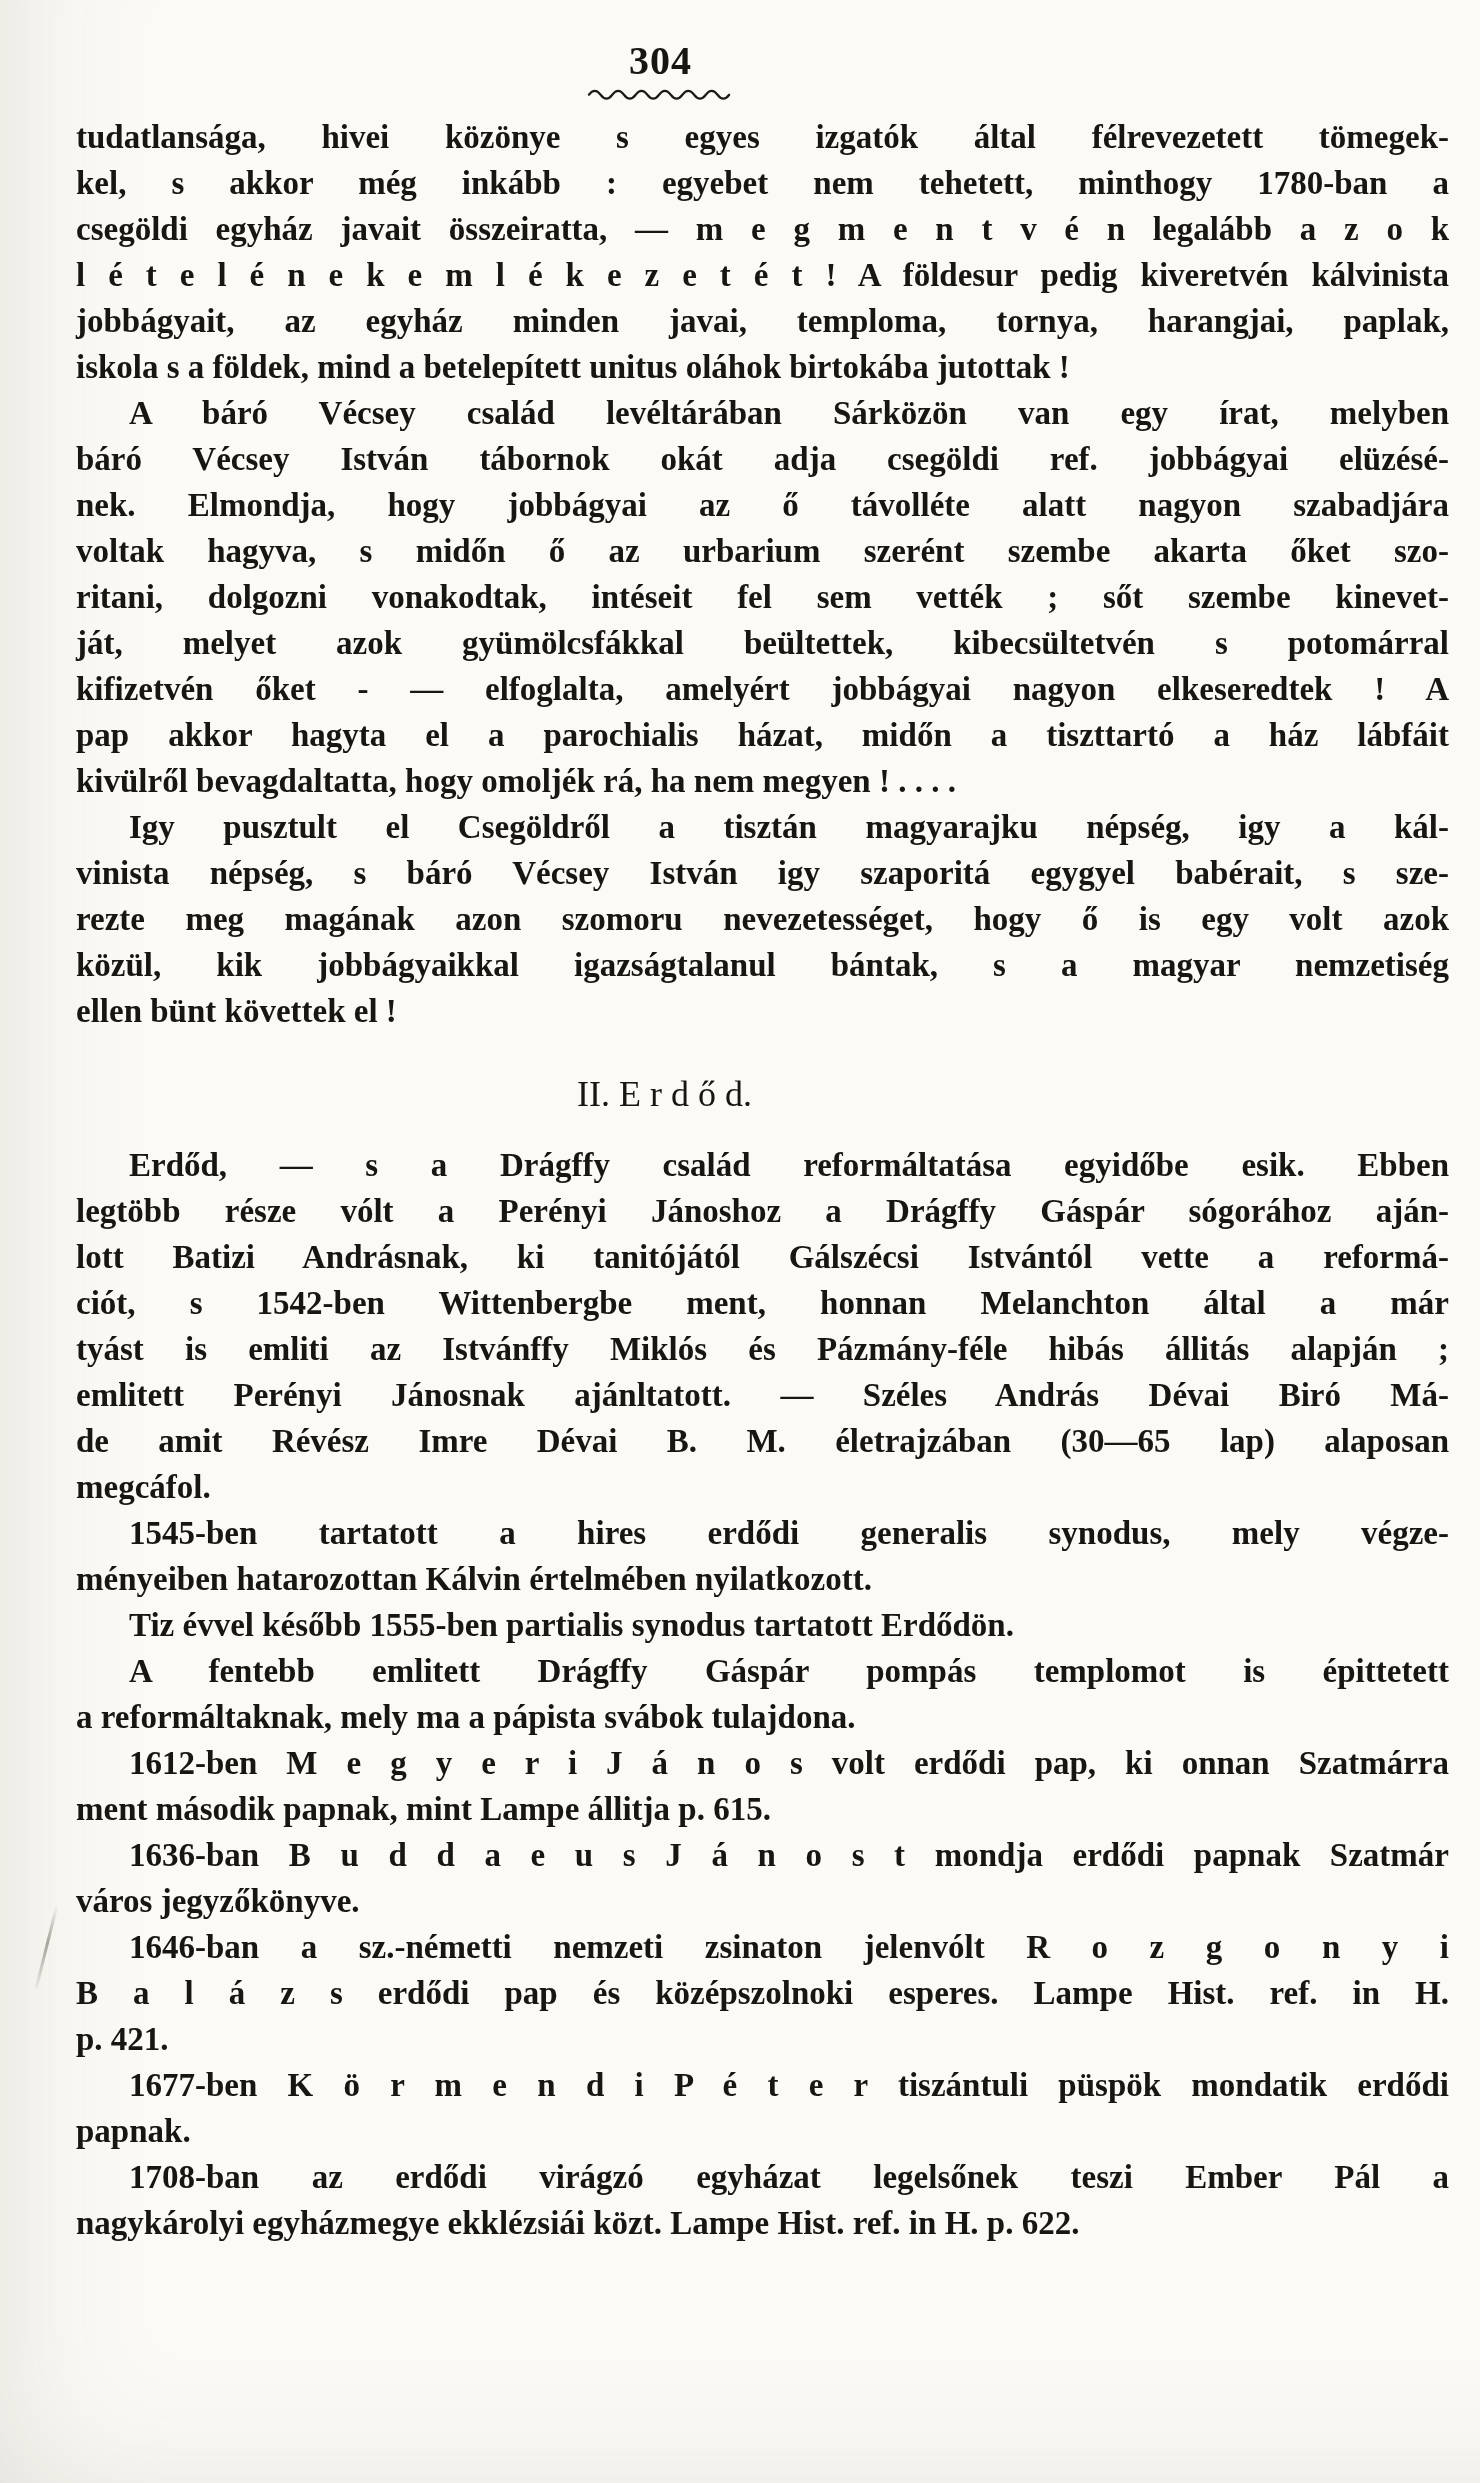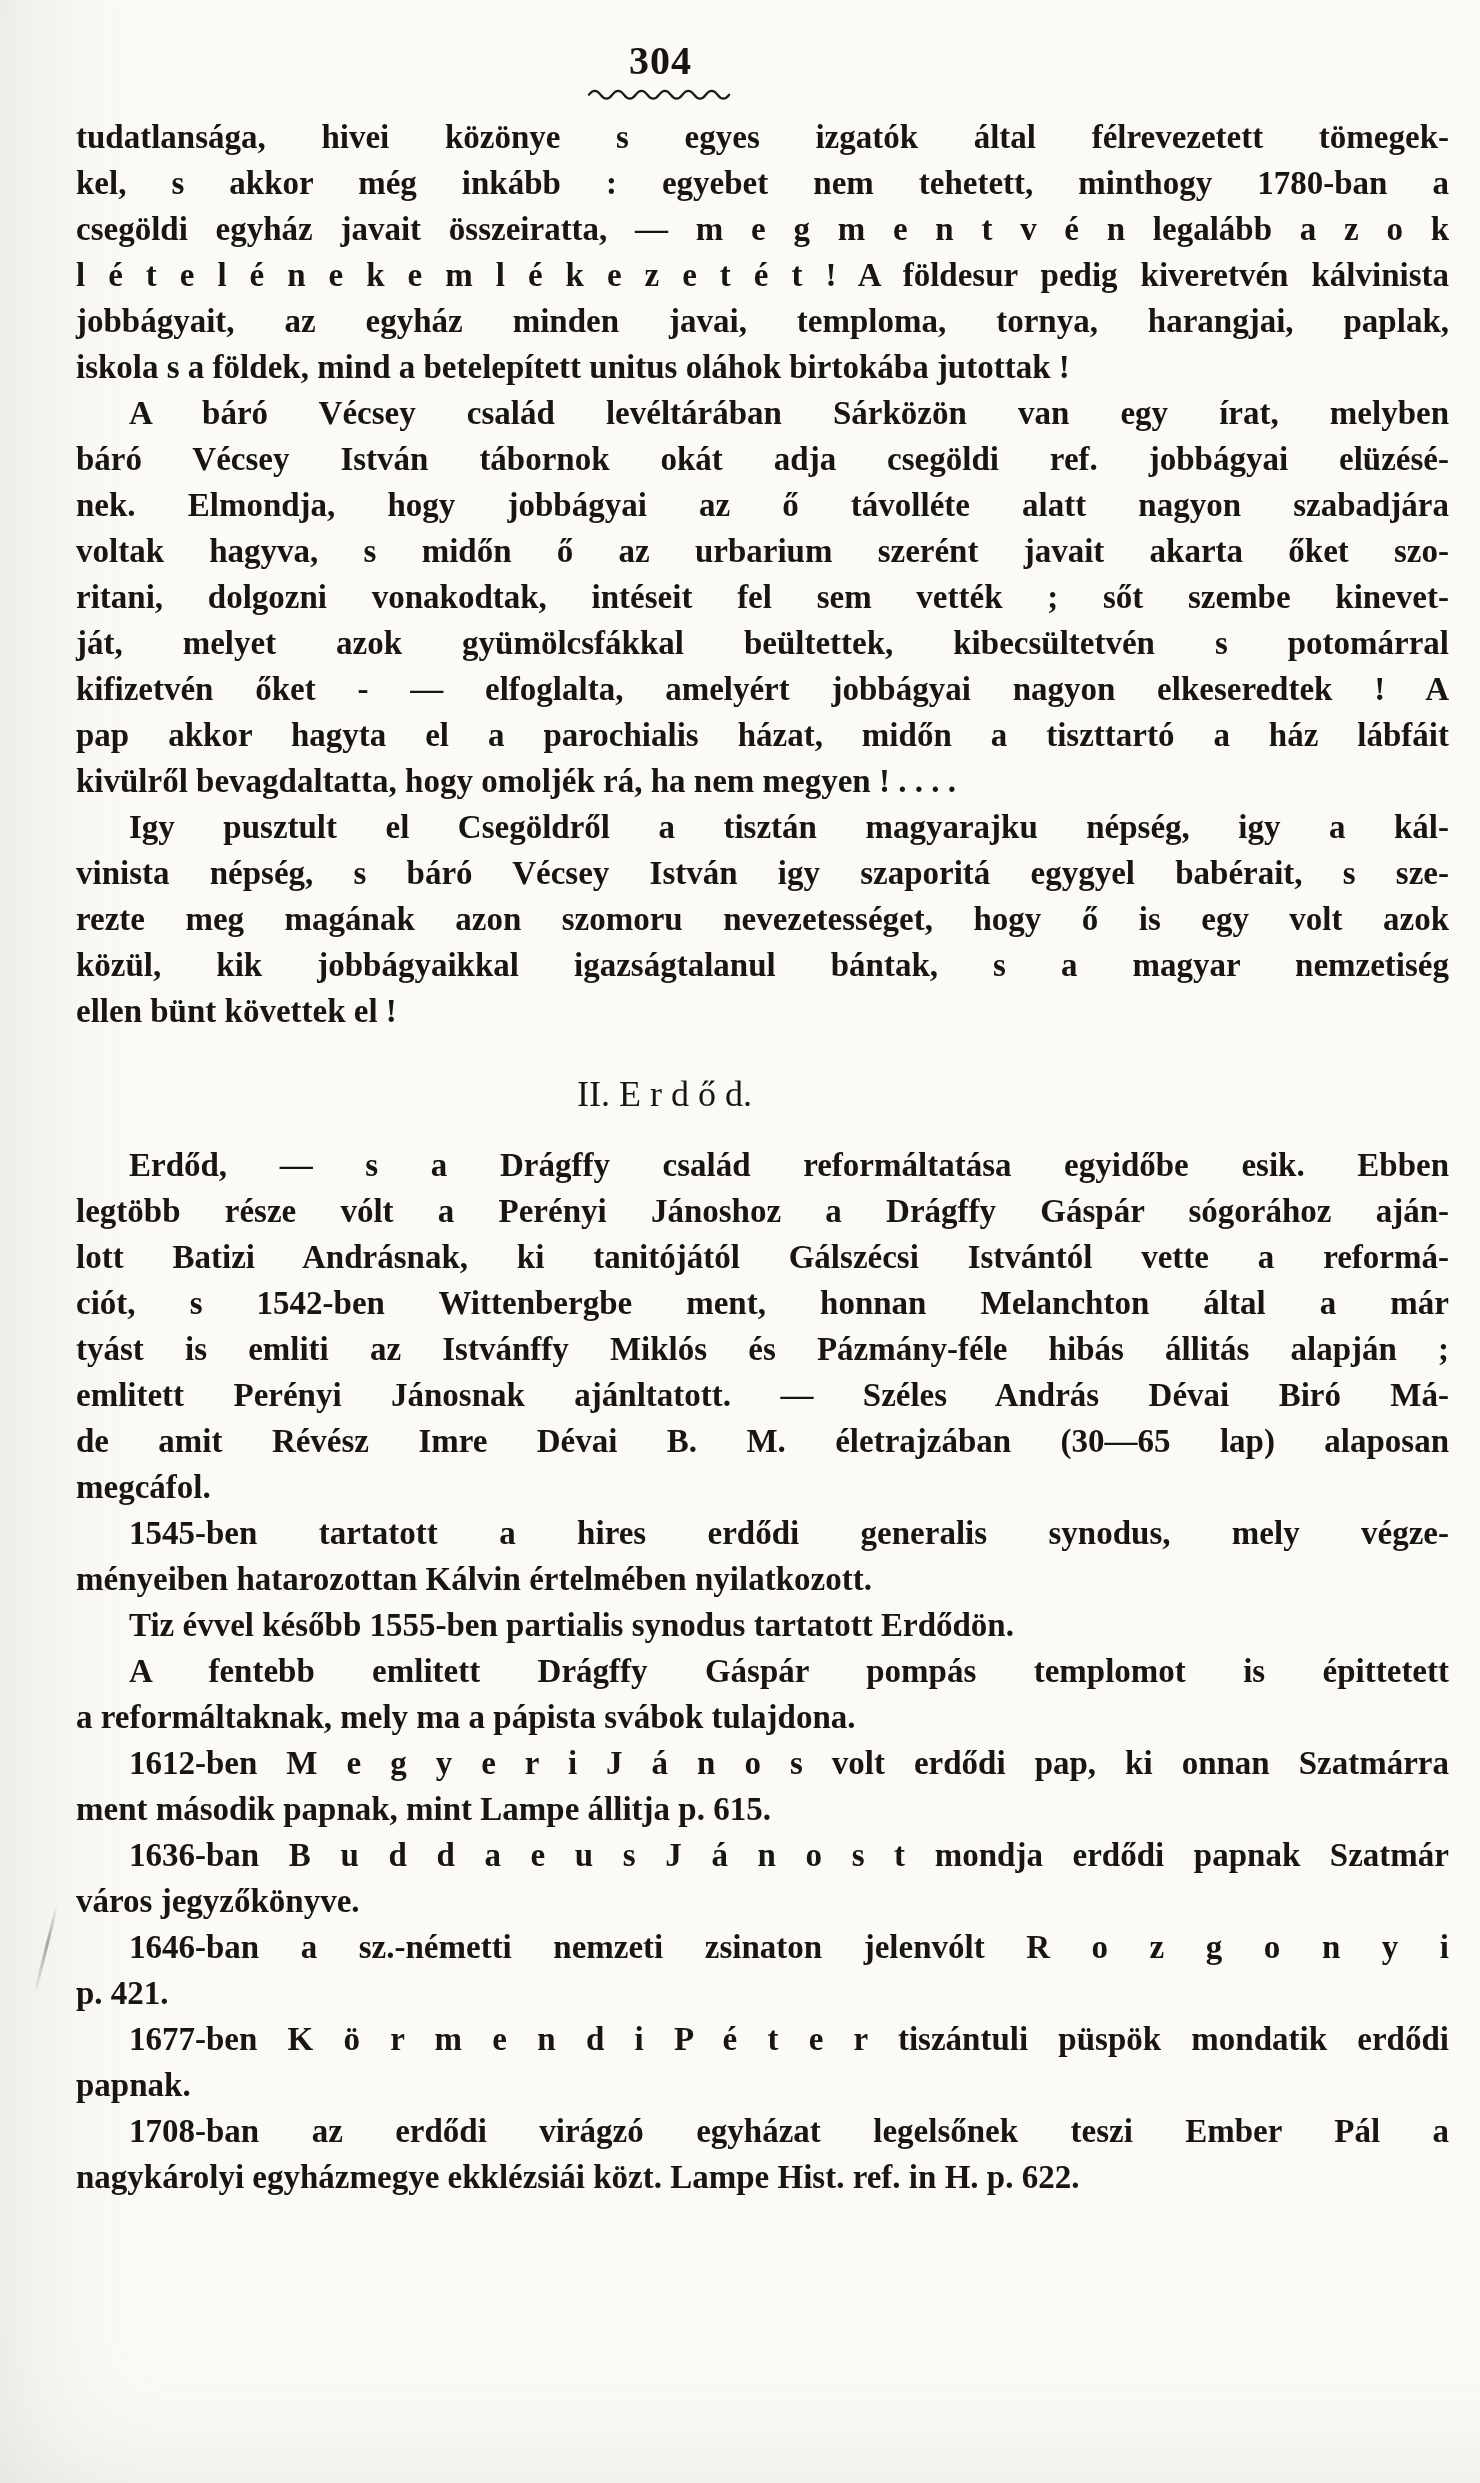--- a/index.html
+++ b/index.html
@@ -81,21 +81,21 @@
           <div class="line just">kel, s akkor még inkább : egyebet nem tehetett, minthogy 1780-ban a</div>
           <div class="line just">csegöldi egyház javait összeiratta, — m e g m e n t v é n legalább a z o k</div>
           <div class="line just">l é t e l é n e k e m l é k e z e t é t ! A földesur pedig kiveretvén kálvinista</div>
           <div class="line just">jobbágyait, az egyház minden javai, temploma, tornya, harangjai, paplak,</div>
           <div class="line">iskola s a földek, mind a betelepített unitus oláhok birtokába jutottak !</div>
         </div>
         <div class="para">
           <div class="line just ind">A báró Vécsey család levéltárában Sárközön van egy írat, melyben</div>
           <div class="line just">báró Vécsey István tábornok okát adja csegöldi ref. jobbágyai elüzésé-</div>
           <div class="line just">nek. Elmondja, hogy jobbágyai az ő távolléte alatt nagyon szabadjára</div>
-          <div class="line just">voltak hagyva, s midőn ő az urbarium szerént javait akarta őket szo-</div>
+          <div class="line just">voltak hagyva, s midőn ő az urbarium szerént szembe akarta őket szo-</div>
           <div class="line just">ritani, dolgozni vonakodtak, intéseit fel sem vették ; sőt szembe kinevet-</div>
           <div class="line just">ját, melyet azok gyümölcsfákkal beültettek, kibecsültetvén s potomárral</div>
           <div class="line just">kifizetvén őket - — elfoglalta, amelyért jobbágyai nagyon elkeseredtek ! A</div>
           <div class="line just">pap akkor hagyta el a parochialis házat, midőn a tiszttartó a ház lábfáit</div>
           <div class="line">kivülről bevagdaltatta, hogy omoljék rá, ha nem megyen ! . . . .</div>
         </div>
         <div class="para">
           <div class="line just ind">Igy pusztult el Csegöldről a tisztán magyarajku népség, igy a kál-</div>
           <div class="line just">vinista népség, s báró Vécsey István igy szaporitá egygyel babérait, s sze-</div>
           <div class="line just">rezte meg magának azon szomoru nevezetességet, hogy ő is egy volt azok</div>
@@ -131,20 +131,21 @@
         <div class="para">
           <div class="line just ind">1612-ben M e g y e r i J á n o s volt erdődi pap, ki onnan Szatmárra</div>
           <div class="line">ment második papnak, mint Lampe állitja p. 615.</div>
         </div>
         <div class="para">
           <div class="line just ind">1636-ban B u d d a e u s J á n o s t mondja erdődi papnak Szatmár</div>
           <div class="line">város jegyzőkönyve.</div>
         </div>
         <div class="para">
           <div class="line just ind">1646-ban a sz.-németti nemzeti zsinaton jelenvólt R o z g o n y i</div>
+          <div class="line just">B a l á z s erdődi pap és középszolnoki esperes. Lampe Hist. ref. in H.</div>
           <div class="line">p. 421.</div>
         </div>
         <div class="para">
           <div class="line just ind">1677-ben K ö r m e n d i P é t e r tiszántuli püspök mondatik erdődi</div>
           <div class="line">papnak.</div>
         </div>
         <div class="para">
           <div class="line just ind">1708-ban az erdődi virágzó egyházat legelsőnek teszi Ember Pál a</div>
           <div class="line">nagykárolyi egyházmegye ekklézsiái közt. Lampe Hist. ref. in H. p. 622.</div>
         </div>

